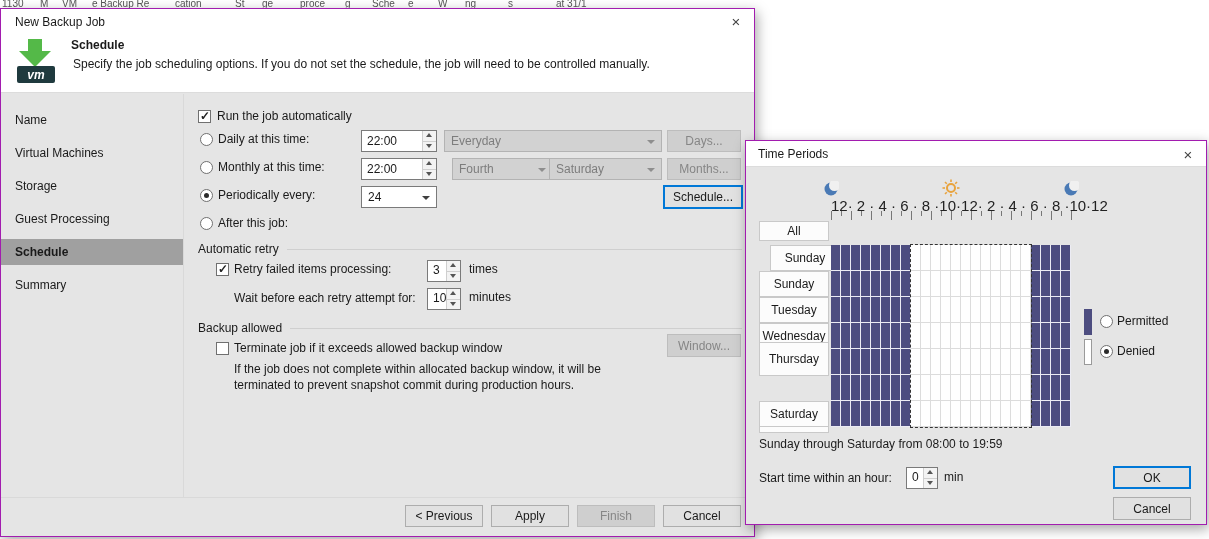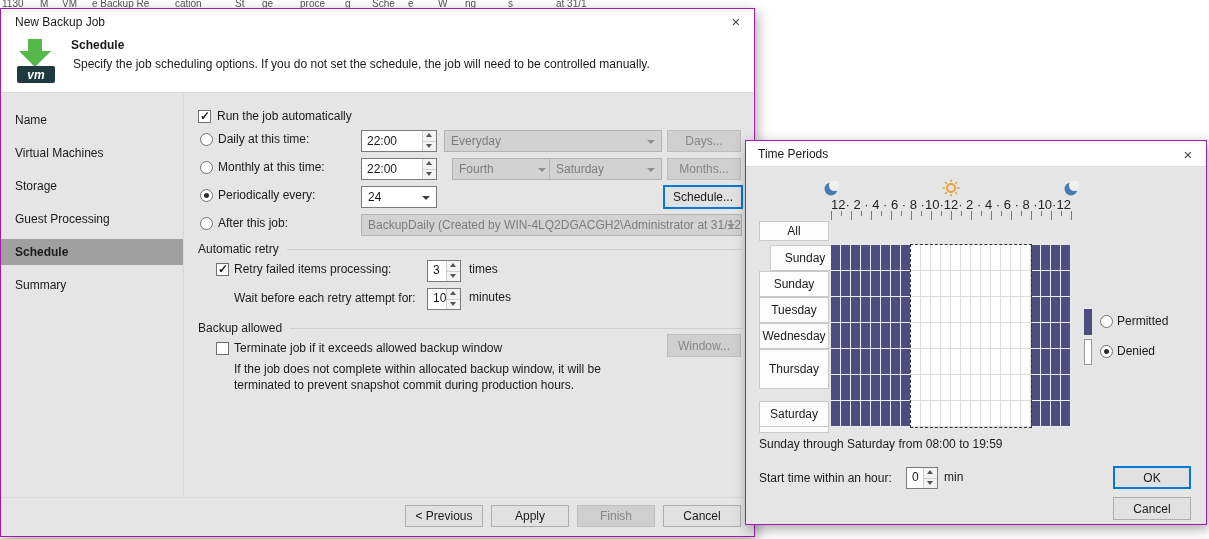--- a/index.html
+++ b/index.html
@@ -34,21 +34,21 @@
   .combo .carrow{position:absolute;right:6px;top:9px;width:0;height:0;border-left:4px solid transparent;border-right:4px solid transparent;border-top:4px solid #3f3f3f;}
   .combo.disabled{background:#d2d2d2;border-color:#b3b3b3;color:#7d7d7d;}
   .combo.disabled .carrow{border-top-color:#8e8e8e;}
   .btn{height:22px;background:#e1e1e1;border:1px solid #adadad;font-size:12px;display:flex;align-items:center;justify-content:center;}
   .btn.disabled{background:#cfcfcf;border-color:#bdbdbd;color:#868686;}
   .btn.default{border:2px solid #0078d7;}
   .group{display:flex;align-items:center;font-size:12px;white-space:nowrap;}
   .group .gline{flex:1;border-top:1px solid #cfcfcf;margin-left:8px;margin-top:1px;}
   .note{font-size:12px;line-height:16px;}
   .bgrow span{position:absolute;top:-2px;font-size:10px;color:#555;white-space:nowrap;}
-  .ruler{font-size:13px;color:#222;text-align:left;white-space:nowrap;}
+  .ruler{font-size:15px;color:#222;text-align:right;white-space:nowrap;}
   .ticks{background:repeating-linear-gradient(90deg,#777 0 1px,transparent 1px 10px);}
   .ticks.major{background:repeating-linear-gradient(90deg,#777 0 1px,transparent 1px 20px);}
   .day-btn{left:13px;width:70px;background:#fcfcfc;border:1px solid #c9c9c9;font-size:12px;display:flex;align-items:center;justify-content:center;}
   #time-grid{display:flex;flex-direction:column;background:#fff;}
   .tg-row{display:flex;height:26px;}
   .tg-cell{width:10px;height:26px;}
   .tg-cell.perm{background:var(--perm,#4d4d80);border-right:1px solid #ececf4;border-bottom:1px solid #ececf4;}
   .tg-cell.deny{background:#fff;border-right:1px solid #dcdcdc;border-bottom:1px solid #dcdcdc;}
   .sel{border:1px dashed #333;}
   .sw{width:8px;height:26px;}
@@ -161,24 +161,20 @@
     <span class="a combo" style="left:360px;top:177px;width:76px;">
       <span>24</span>
       <span class="carrow"></span>
     </span>
     <div class="a btn default" style="left:662px;top:176px;width:80px;height:24px;">
         <span>Schedule...</span>
       </div>
 
     <span class="a radio" style="left:199px;top:208px;"></span>
     <span class="a lbl" style="left:217px;top:207px;">After this job:</span>
-    <span class="a combo disabled" style="left:360px;top:205px;width:381px;">
-      <span>BackupDaily (Created by WIN-4LQ2DGACGH2\Administrator at 31/12</span>
-      <span class="carrow"></span>
-    </span>
 
     <div class="a group" style="left:197px;top:233px;width:544px;">
       <span>Automatic retry</span>
         <span class="gline"></span>
     </div>
     <span class="a cb checked" style="left:215px;top:254px;"></span>
     <span class="a lbl" style="left:233px;top:253px;">Retry failed items processing:</span>
     <span class="a spin small" style="left:426px;top:251px;width:34px;">
       <span class="val">3</span>
       <span class="btns">
@@ -270,21 +266,21 @@
       </div>
     <div class="a day-btn" style="top:130px;height:26px;">
         <span>Sunday</span>
       </div>
     <div class="a day-btn" style="top:156px;height:26px;">
         <span>Tuesday</span>
       </div>
     <div class="a day-btn" style="top:182px;height:26px;">
         <span>Wednesday</span>
       </div>
-    <div class="a day-btn" style="top:208px;height:40px;">
+    <div class="a day-btn" style="top:201px;height:34px;">
         <span>Thursday</span>
       </div>
     <div class="a day-btn" style="top:234px;height:26px;margin-top:32px;">
         <span>Friday</span>
       </div>
     <div class="a day-btn" style="top:260px;height:26px;">
         <span>Saturday</span>
       </div>
 
     <div class="a" id="time-grid" style="left:85px;top:104px;width:240px;height:182px;">

